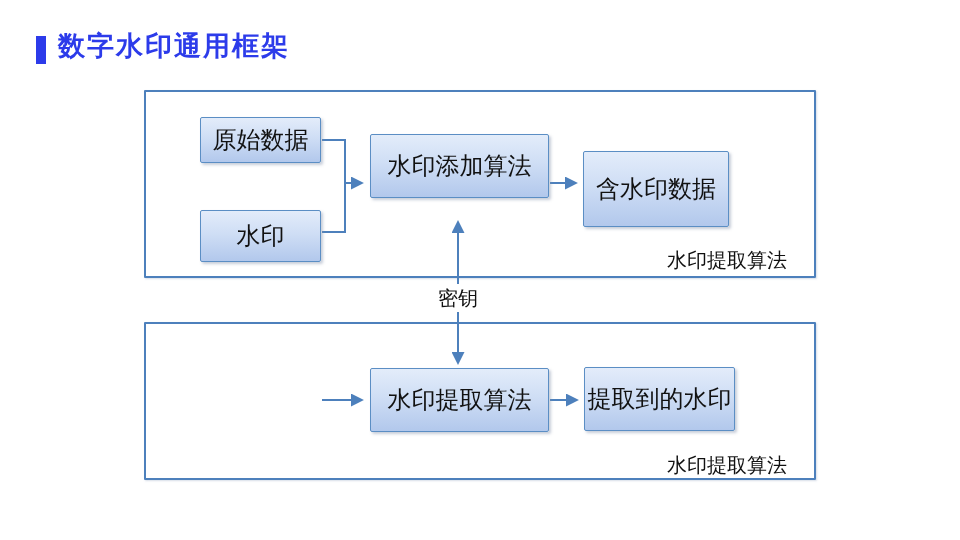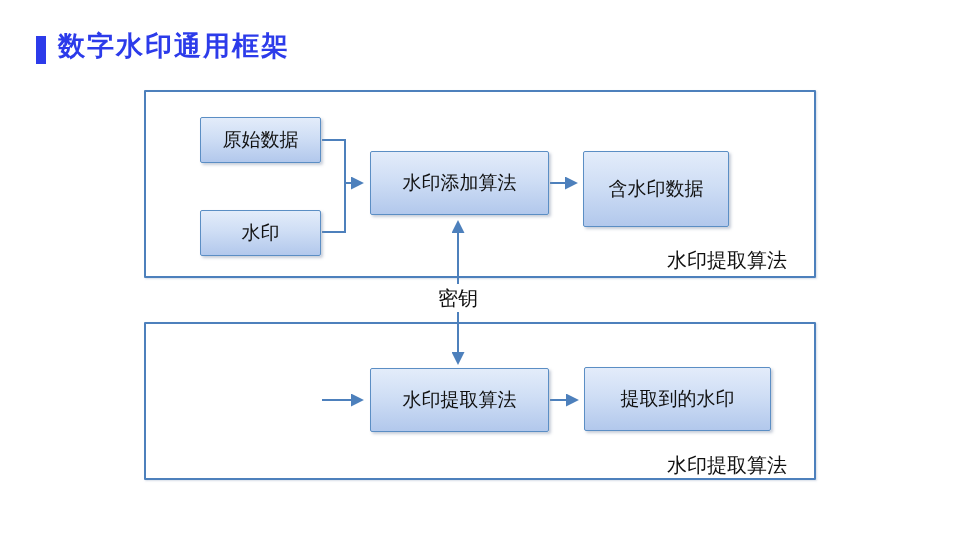--- a/index.html
+++ b/index.html
@@ -21,21 +21,21 @@
   .frame-label { position:absolute; width:190px; text-align:right; font-size:20px;
                  color:#111; }
   .frame-label.add { left:597px; top:247px; }
   .frame-label.extract { left:597px; top:452px; }
 
   
   svg.wires { position:absolute; left:0; top:0; z-index:2; }
 
   
   .node { position:absolute; z-index:3; display:flex; align-items:center; justify-content:center;
-          font-size:19px; color:#111;
+          font-size:24px; color:#111;
           background:linear-gradient(180deg,#e3ecfa 0%,#cfdef5 45%,#b2c8ec 100%);
           border:1.5px solid #5b8ec4; border-radius:2px;
           box-shadow:2px 2px 3px rgba(130,145,170,.45); }
 
   .key-label { position:absolute; left:414px; top:284px; width:88px; height:28px; z-index:4;
                background:#fff; display:flex; align-items:center; justify-content:center;
                font-size:20px; color:#111; }
 
   
   .footer { position:absolute; left:0; top:482px; width:960px; height:58px; }
@@ -60,29 +60,29 @@
     <path d="M322,140 H345 V232 H322" fill="none" stroke="#4d80bc" stroke-width="2"></path>
     <path d="M345,183 H362" fill="none" stroke="#4d80bc" stroke-width="2" marker-end="url(#arr)"></path>
     <path d="M550,183 H576" fill="none" stroke="#4d80bc" stroke-width="2" marker-end="url(#arr)"></path>
     <path d="M458,292 V222" fill="none" stroke="#4d80bc" stroke-width="2" marker-end="url(#arr)"></path>
     <path d="M458,292 V363" fill="none" stroke="#4d80bc" stroke-width="2" marker-end="url(#arr)"></path>
     <path d="M322,400 H362" fill="none" stroke="#4d80bc" stroke-width="2" marker-end="url(#arr)"></path>
     <path d="M550,400 H577" fill="none" stroke="#4d80bc" stroke-width="2" marker-end="url(#arr)"></path>
   </svg>
 
   <div class="node" style="left:200px;top:117px;width:121px;height:46px">原始数据</div>
-  <div class="node" style="left:200px;top:210px;width:121px;height:46px">水印</div>
-  <div class="node" style="left:370px;top:151px;width:179px;height:64px">水印添加算法</div>
+  <div class="node" style="left:200px;top:210px;width:121px;height:52px">水印</div>
+  <div class="node" style="left:370px;top:134px;width:179px;height:64px">水印添加算法</div>
   <div class="node" style="left:583px;top:151px;width:146px;height:76px">含水印数据</div>
   <div class="frame-label add">水印提取算法</div>
 
   <div class="key-label">密钥</div>
 
   <div class="node" style="left:370px;top:368px;width:179px;height:64px">水印提取算法</div>
-  <div class="node" style="left:584px;top:367px;width:187px;height:64px">提取到的水印</div>
+  <div class="node" style="left:584px;top:367px;width:151px;height:64px">提取到的水印</div>
   <div class="frame-label extract">水印提取算法</div>
 
   <div class="footer">
     
     
     
     
     
     
   </div>

